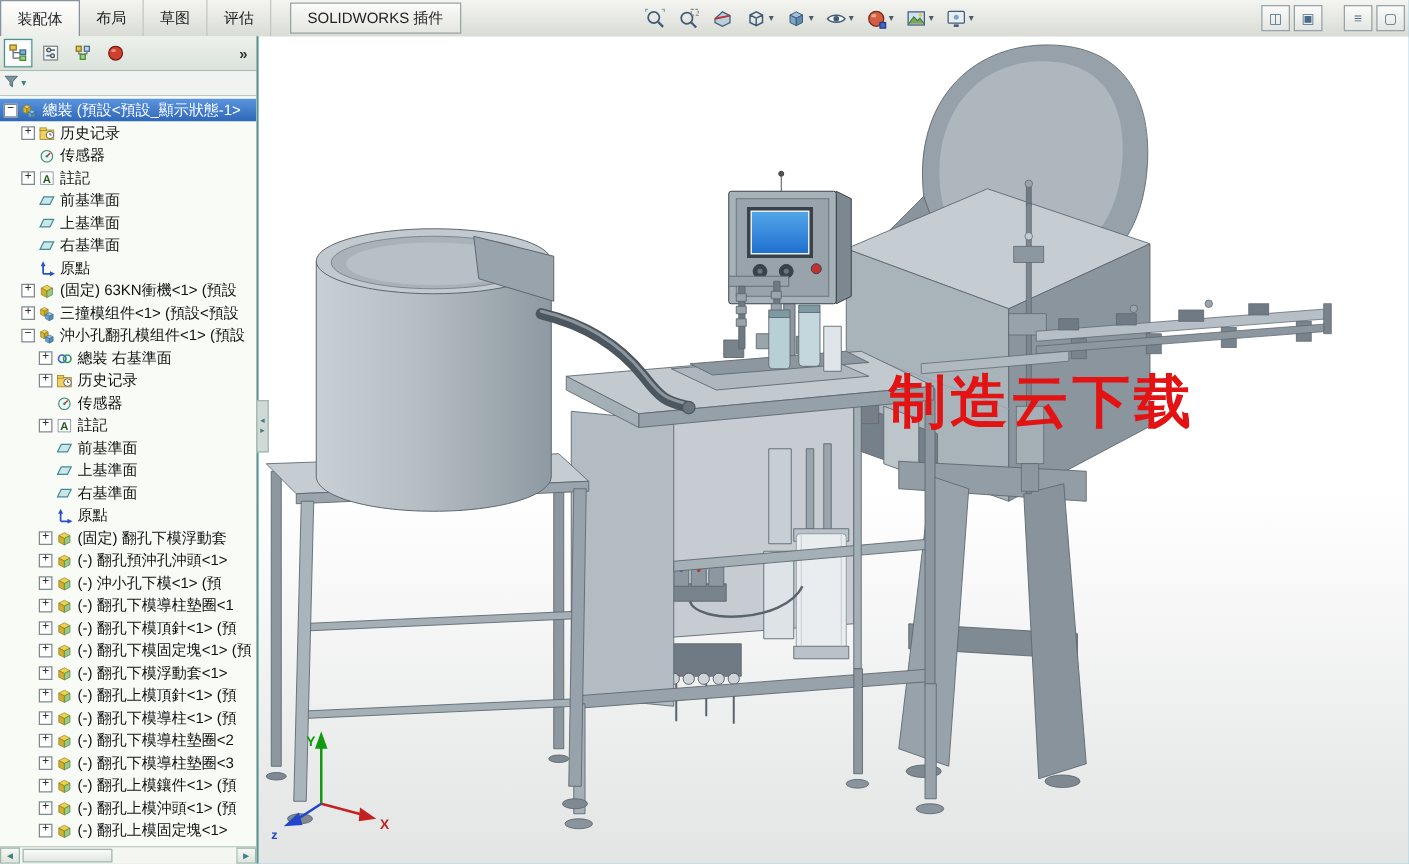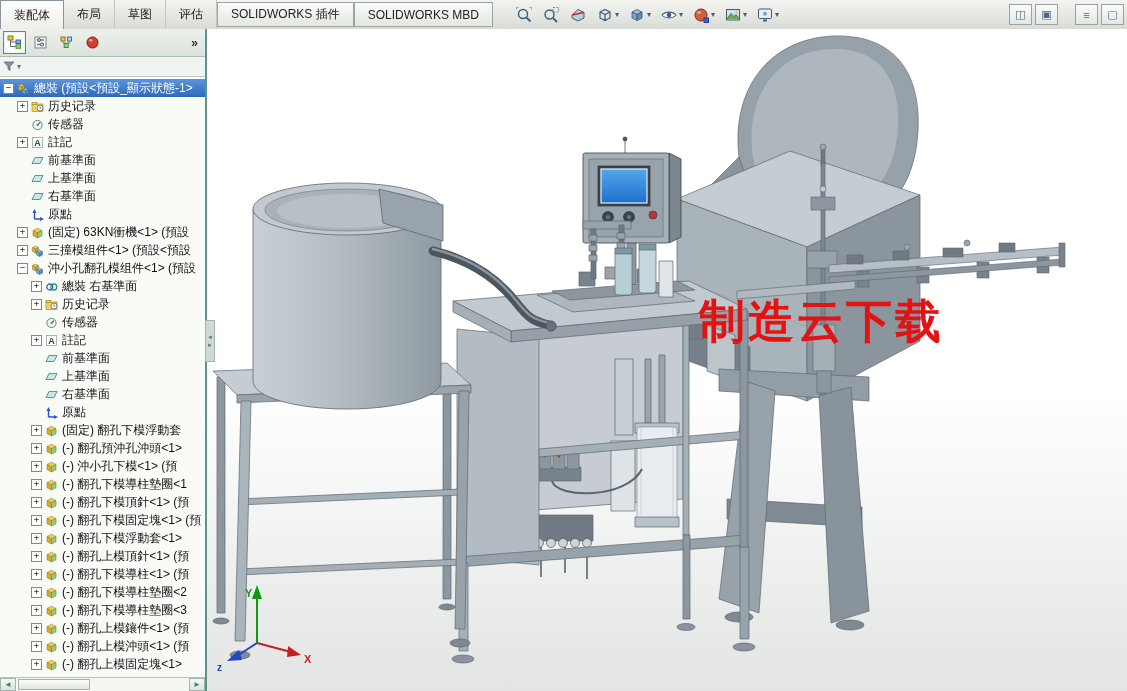--- a/index.html
+++ b/index.html
@@ -3,21 +3,21 @@
 <meta charset="utf-8">
 <style>
   html,body{margin:0;padding:0;}
   body{width:1127px;height:691px;overflow:hidden;font-family:"Liberation Sans","DejaVu Sans",sans-serif;background:#d4d6d0;}
   .app{position:relative;width:1127px;height:691px;background:#7dd3fc;}
 
   
   .tabbar{position:absolute;left:0;top:0;width:1127px;height:29px;background:linear-gradient(#f4f5f1,#d9dbd5);border-bottom:1px solid #a9b0ac;display:flex;align-items:stretch;}
   .tab{padding:0 13px;display:flex;align-items:center;font-size:12px;color:#222;border-right:1px solid #c3c7c0;cursor:default;}
   .tab.active{background:linear-gradient(#ffffff,#edefe9);border:1px solid #8a949c;border-bottom:none;box-shadow:inset 0 1px 0 #fff;}
-  .tab.boxed{margin:2px 0;border:1px solid #9aa4a0;background:linear-gradient(#fbfbf9,#e4e6e0);box-shadow:inset 0 1px 0 #fff;}
+  .tab.boxed{margin:2px 15px;border:1px solid #9aa4a0;background:linear-gradient(#fbfbf9,#e4e6e0);box-shadow:inset 0 1px 0 #fff;}
   .view-toolbar{position:absolute;left:512px;top:1px;height:27px;display:flex;align-items:center;gap:3px;}
   .vicon{display:flex;align-items:center;padding:1px 2px;border:1px solid transparent;}
   .vicon .car{font-size:8px;color:#4a5a66;margin-left:1px;}
   .winbtns{position:absolute;right:3px;top:4px;display:flex;gap:3px;}
   .winbtn{width:21px;height:19px;border:1px solid #98a2a8;background:linear-gradient(#fbfcfa,#e3e6e2);display:flex;align-items:center;justify-content:center;font-size:11px;color:#4a6a8a;}
   .winbtn.gap{margin-left:14px;}
 
   
   .panel{position:absolute;left:0;top:29px;width:205px;bottom:0;background:#f7f9f5;border-right:2px solid #5a9490;display:flex;flex-direction:column;}
   .panel-header{height:27px;background:linear-gradient(#edf1ec,#dbe2dc);border-bottom:1px solid #a8bcb4;display:flex;align-items:center;padding:0 3px;gap:3px;flex:0 0 auto;}
@@ -37,35 +37,34 @@
   .sbtn{width:14px;display:flex;align-items:center;justify-content:center;border:1px solid #9fb5ae;background:linear-gradient(#f6f8f4,#dde4dd);color:#3f7f7f;font-size:8px;}
   .strack{flex:1;position:relative;background:#f3f6f1;}
   .sthumb{position:absolute;left:2px;top:1px;bottom:1px;width:70px;background:linear-gradient(#fbfcfa,#dfe6df);border:1px solid #9fb5ae;}
 
   .splitter{position:absolute;left:205px;top:320px;width:8px;height:40px;background:#cfd9d5;border:1px solid #9fb5ae;display:flex;flex-direction:column;align-items:center;justify-content:center;gap:2px;z-index:5;}
   .sp-ar{font-size:7px;color:#3f7f7f;line-height:6px;}
 
   
   .viewport{position:absolute;left:207px;top:29px;width:920px;height:662px;background:linear-gradient(#ffffff 55%,#e2e5e3);overflow:hidden;}
   .viewport svg.model{position:absolute;left:0;top:0;}
-  .watermark{position:absolute;left:492px;top:262px;font-size:46px;font-weight:bold;color:#e31313;letter-spacing:3px;font-family:"Liberation Sans","DejaVu Sans",sans-serif;white-space:nowrap;}
+  .watermark{position:absolute;left:504px;top:262px;font-size:46px;font-weight:bold;color:#e31313;letter-spacing:3px;font-family:"Liberation Sans","DejaVu Sans",sans-serif;white-space:nowrap;}
 </style>
 </head>
 <body>
 
 <div class="app">
 
   <div class="tabbar">
     <div style="display:flex;align-items:stretch;">
         <div class="tab active">装配体</div>
         <div class="tab">布局</div>
         <div class="tab">草图</div>
         <div class="tab">评估</div>
         <div class="tab boxed">SOLIDWORKS 插件</div>
-        <div class="tab boxed">SOLIDWORKS MBD</div>
       </div>
     <div class="view-toolbar">
         <div class="vicon">
           <svg width="18" height="18">
             <circle cx="8" cy="8" r="4.5" fill="none" stroke="#3f5d7a" stroke-width="1.4"></circle>
             <line x1="11.5" y1="11.5" x2="15.5" y2="15.5" stroke="#3f5d7a" stroke-width="1.8"></line>
             <path d="M1.5,3.5 v-2 h2 M14.5,1.5 h2 v2" fill="none" stroke="#8aa"></path>
           </svg>
         </div>
         <div class="vicon">

